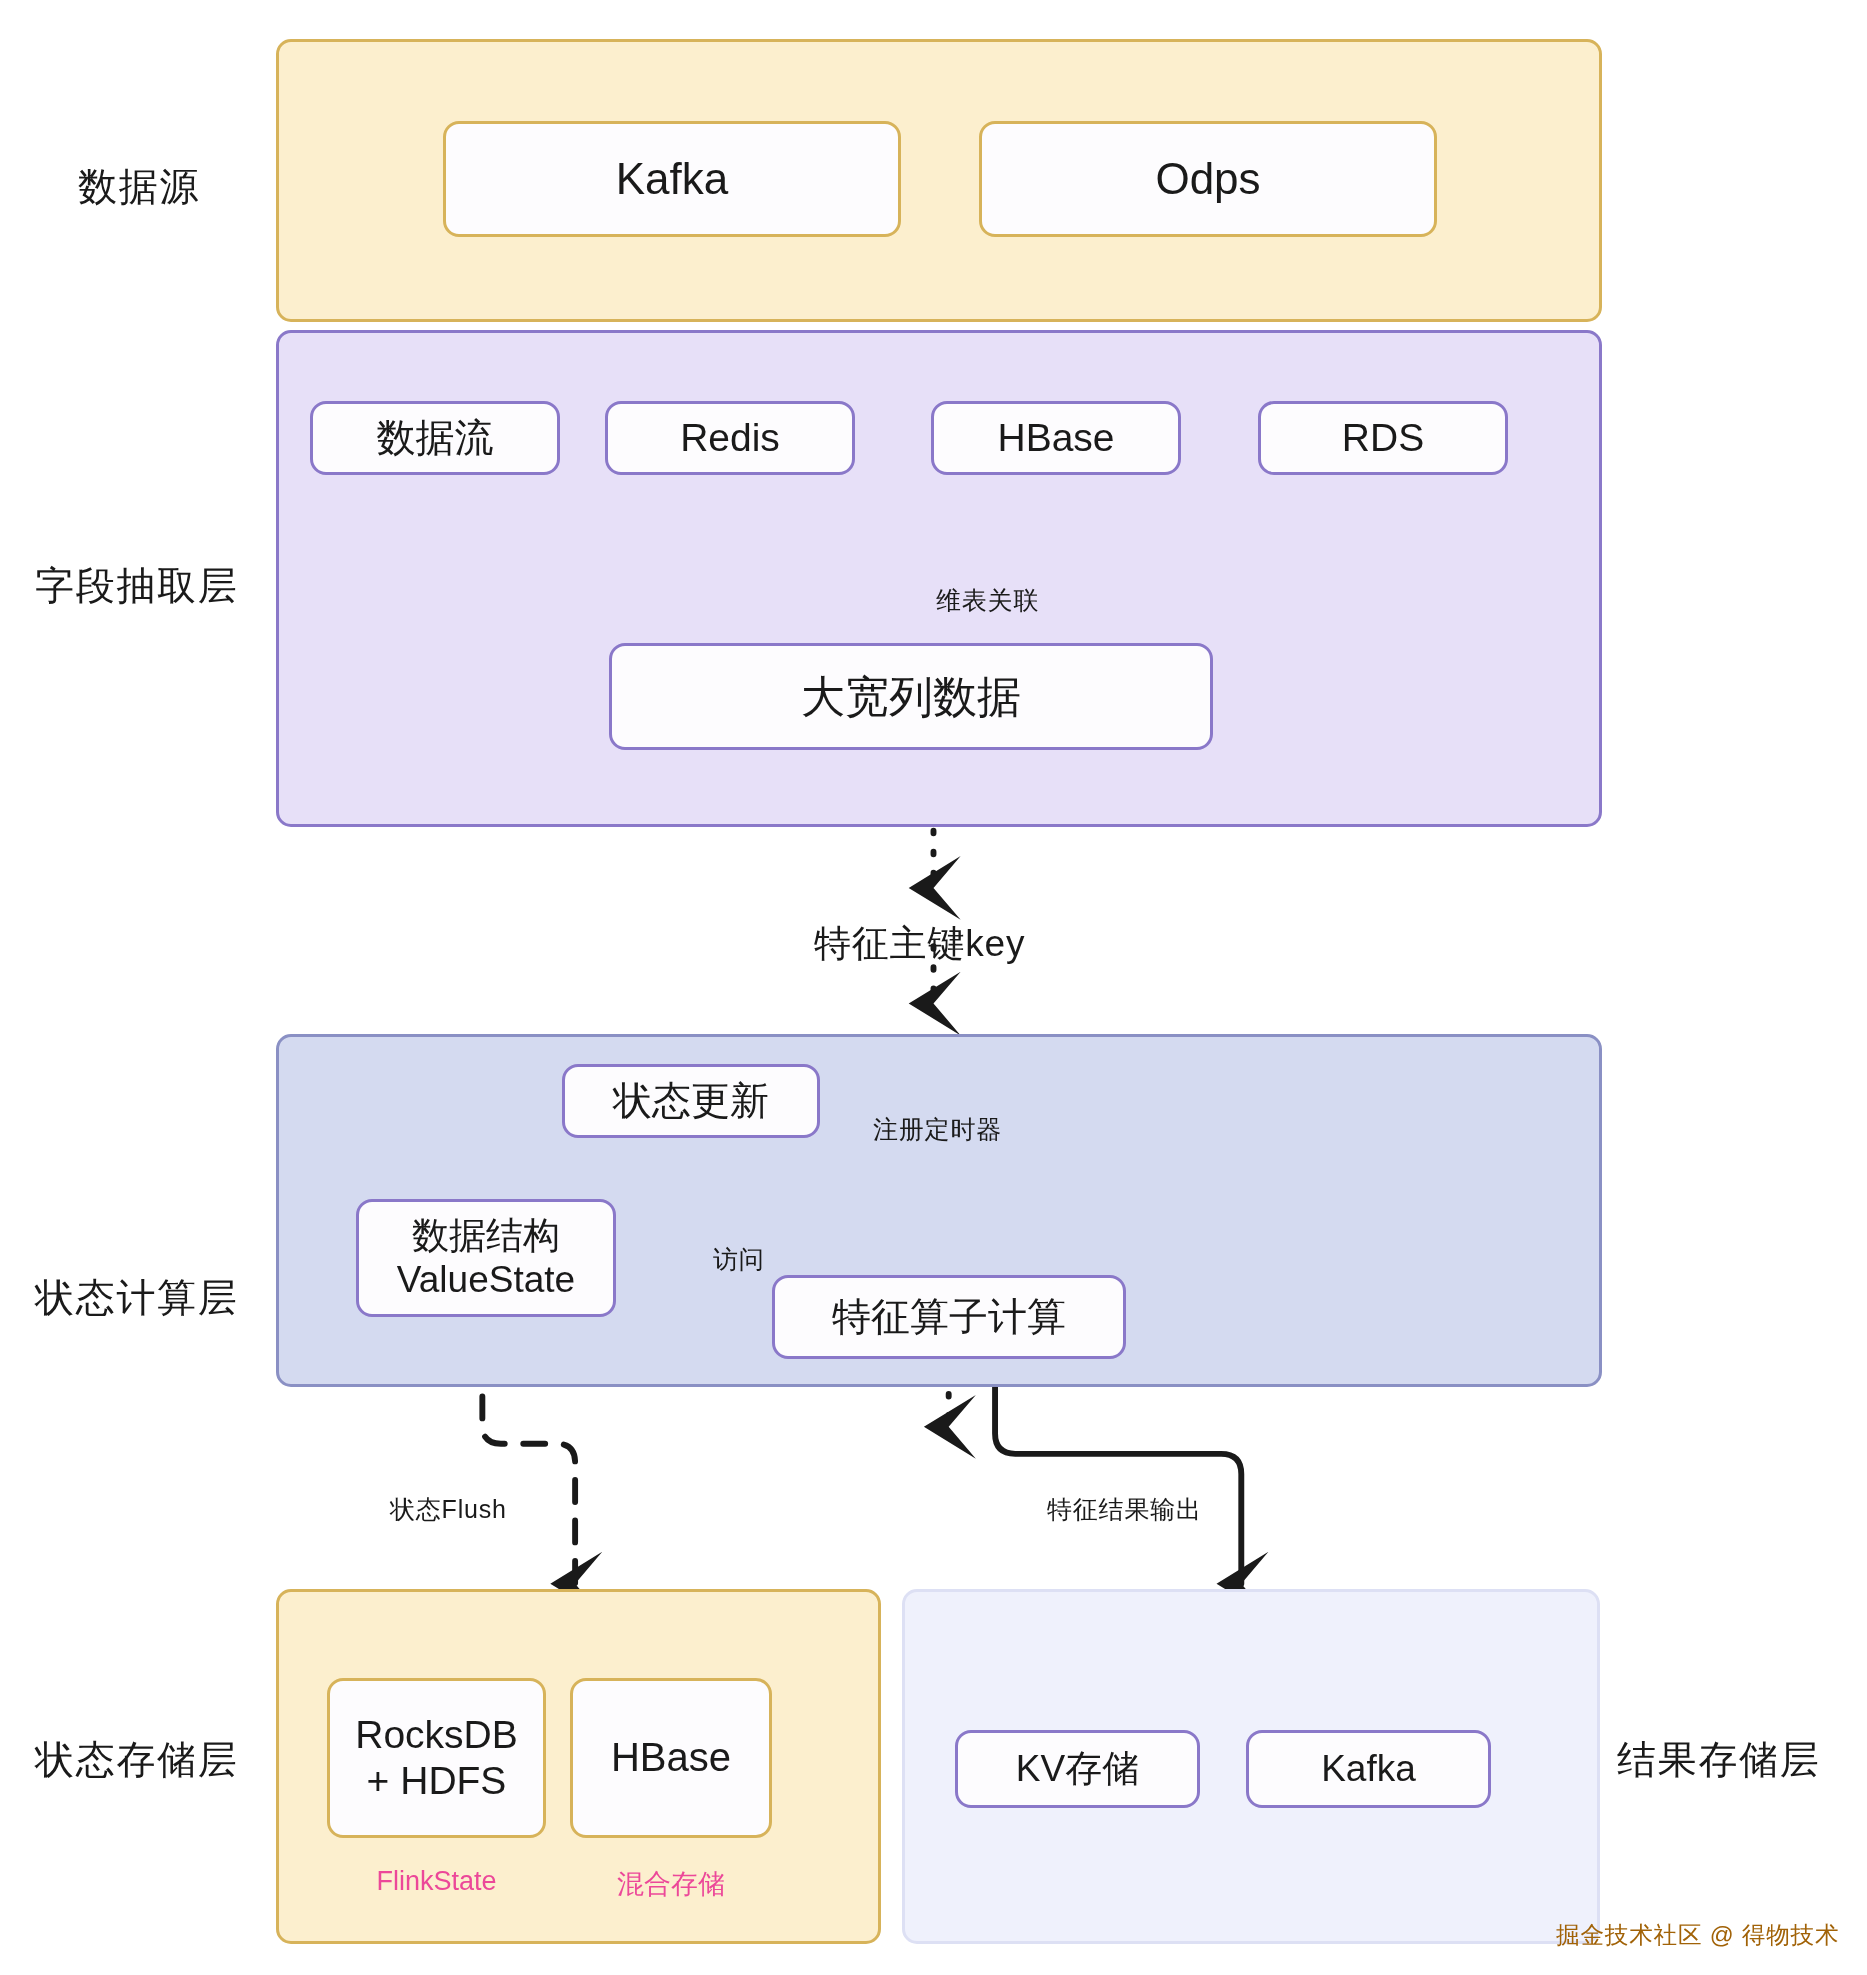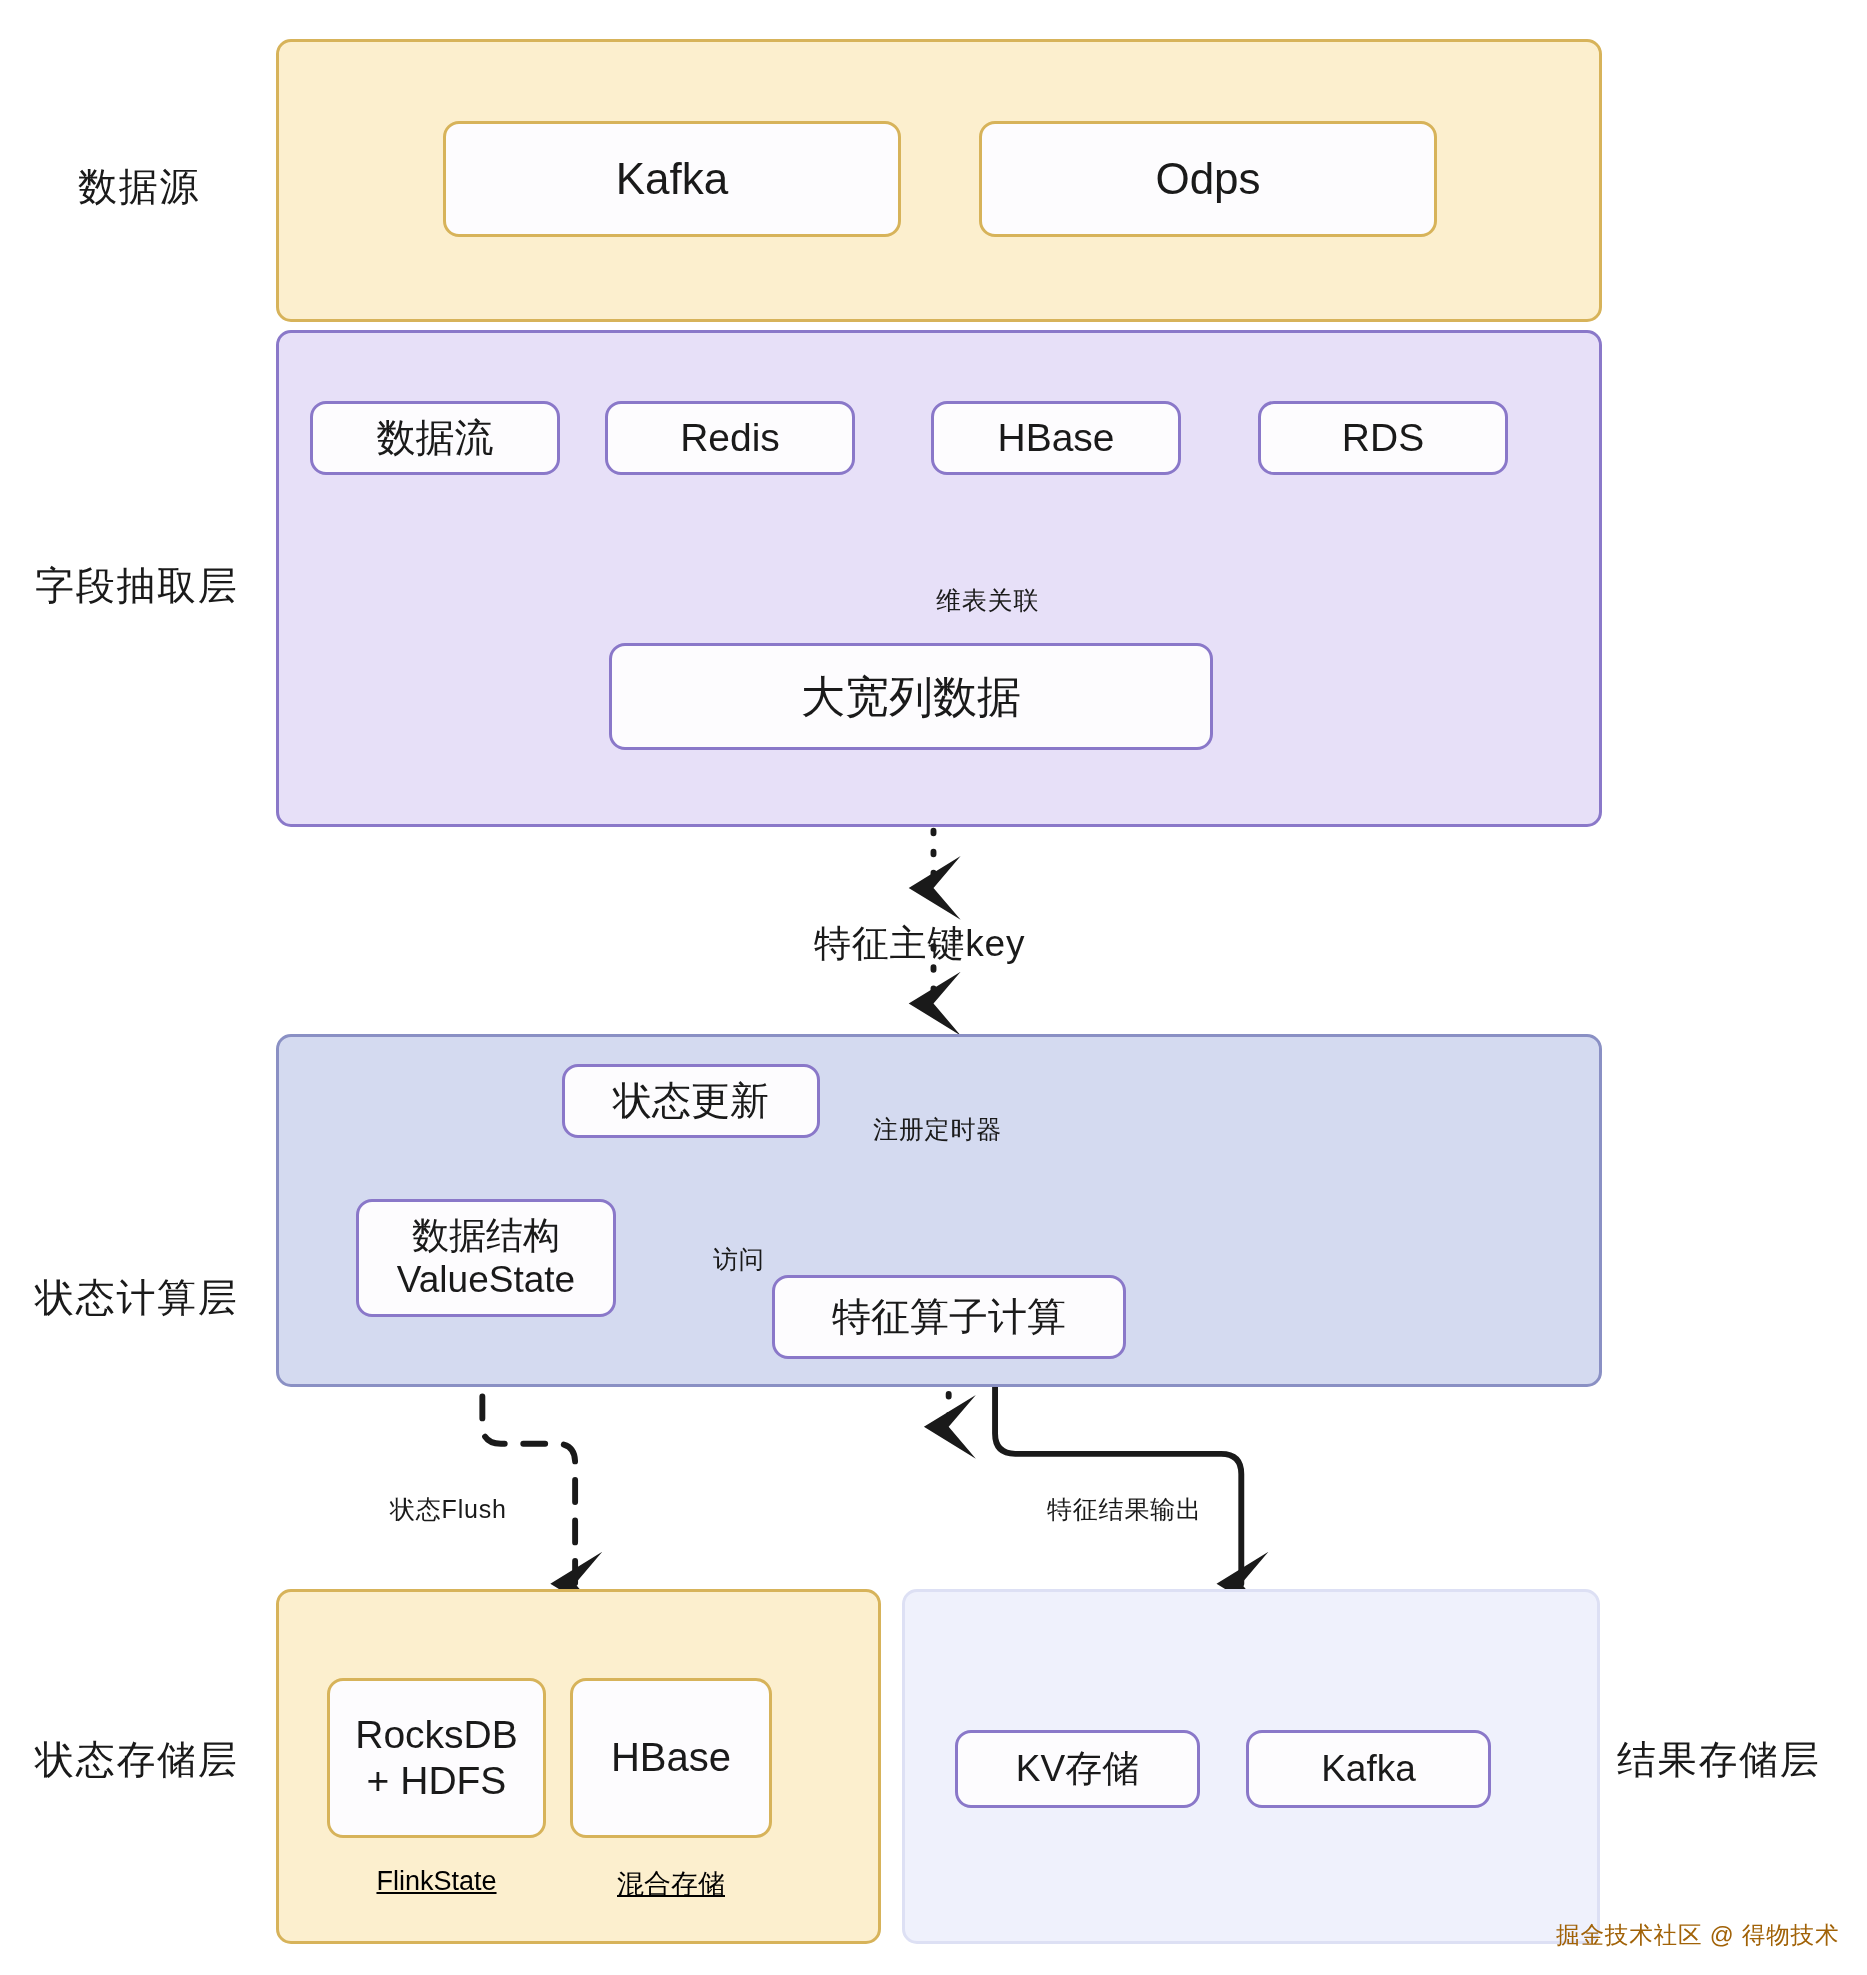--- a/index.html
+++ b/index.html
@@ -70,24 +70,23 @@
   .cap-lg {
     position: absolute;
     font-size: 37px;
     color: #1a1a1a;
     white-space: nowrap;
     letter-spacing: 0.8px;
   }
   .sub-cap {
     position: absolute;
     font-size: 27px;
-    color: #000000;
+    color: #ec4899;
     white-space: nowrap;
     text-align: center;
-    text-decoration: underline;
   }
 
   
   #wires {
     position: absolute;
     left: 0; top: 0;
     width: 1867px; height: 1975px;
     pointer-events: none;
   }
 

